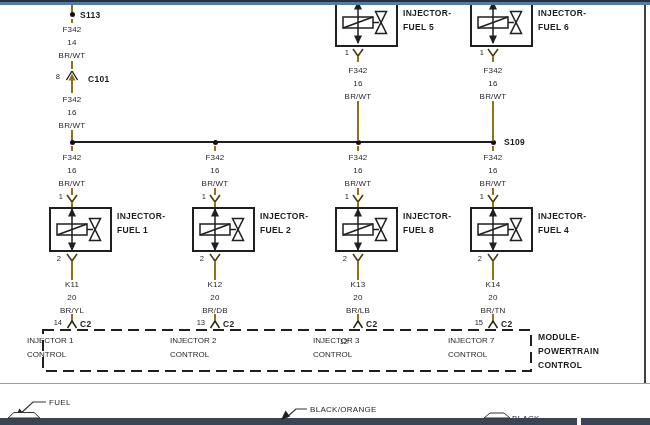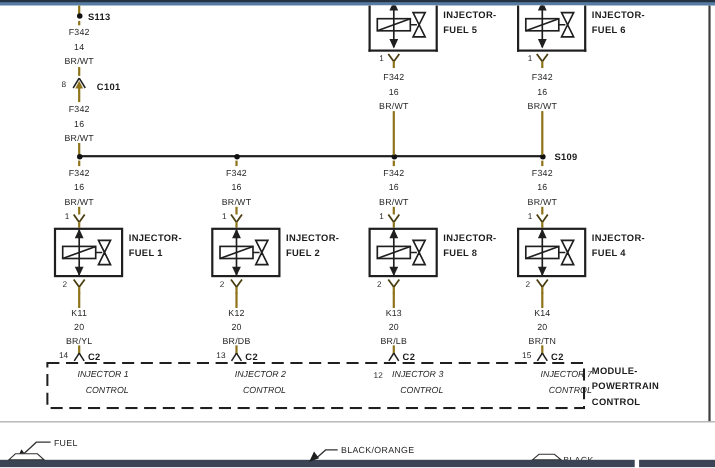--- a/index.html
+++ b/index.html
@@ -4,21 +4,21 @@
 <style>
   html,body{margin:0;padding:0;background:#fff;}
   .stage{position:relative;width:650px;height:425px;background:#ffffff;overflow:hidden;
          font-family:"Liberation Sans",sans-serif;}
   .abs{position:absolute;}
   .clabel{position:absolute;width:64px;text-align:center;font-size:8px;line-height:9px;
           color:#262626;letter-spacing:.2px;}
   .pin{position:absolute;width:16px;text-align:right;font-size:7.5px;line-height:8px;color:#262626;}
   .name{position:absolute;font-size:8.5px;line-height:10px;font-weight:bold;color:#1c1c1c;
         letter-spacing:.3px;white-space:nowrap;}
-  .ctrl{position:absolute;width:90px;text-align:right;font-size:8px;line-height:9px;color:#262626;font-style:italic;}
+  .ctrl{position:absolute;width:90px;text-align:left;font-size:8px;line-height:9px;color:#262626;}
   .wire{position:absolute;width:2px;background:#8f7319;}
   .dot{position:absolute;width:5px;height:5px;border-radius:50%;background:#111;}
   .box{position:absolute;width:63px;height:45px;border:2px solid #1f1f1f;background:#fff;box-sizing:border-box;}
   .topbox{position:absolute;width:63px;height:42px;border:2px solid #1f1f1f;border-top:none;
           background:#fff;box-sizing:border-box;overflow:hidden;}
   .sym{position:absolute;left:-2px;top:-2px;}
   .symtop{top:-5px;}
   .topbar{position:absolute;left:0;top:0;width:650px;height:5px;background:#567ca3;
           border-top:2px solid #243241;box-sizing:border-box;}
   .busline{position:absolute;height:2px;background:#1f1f1f;}

